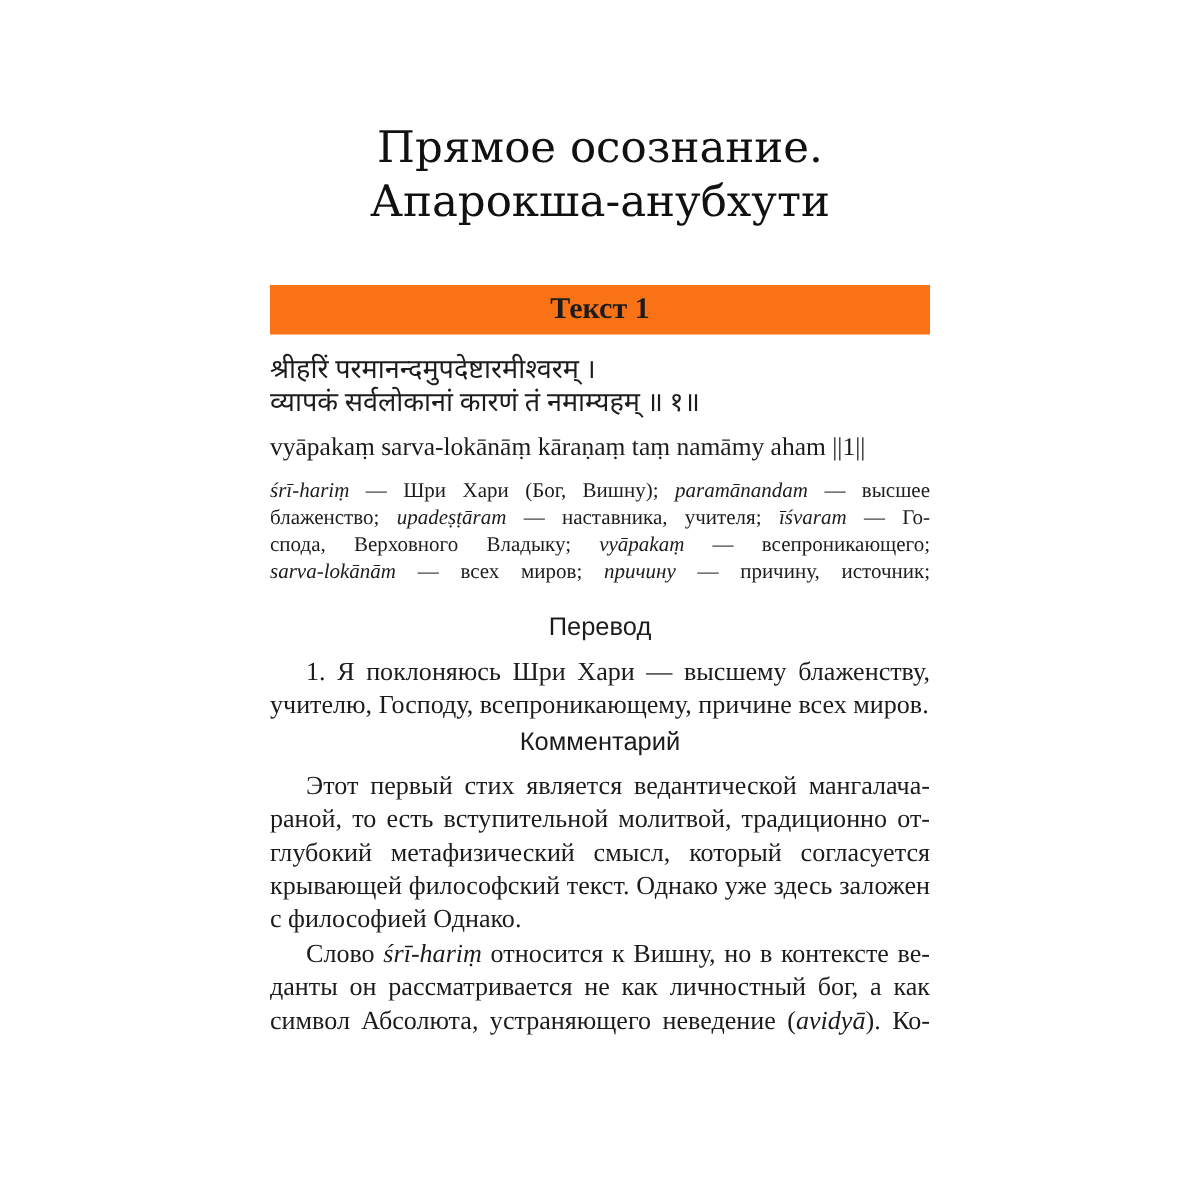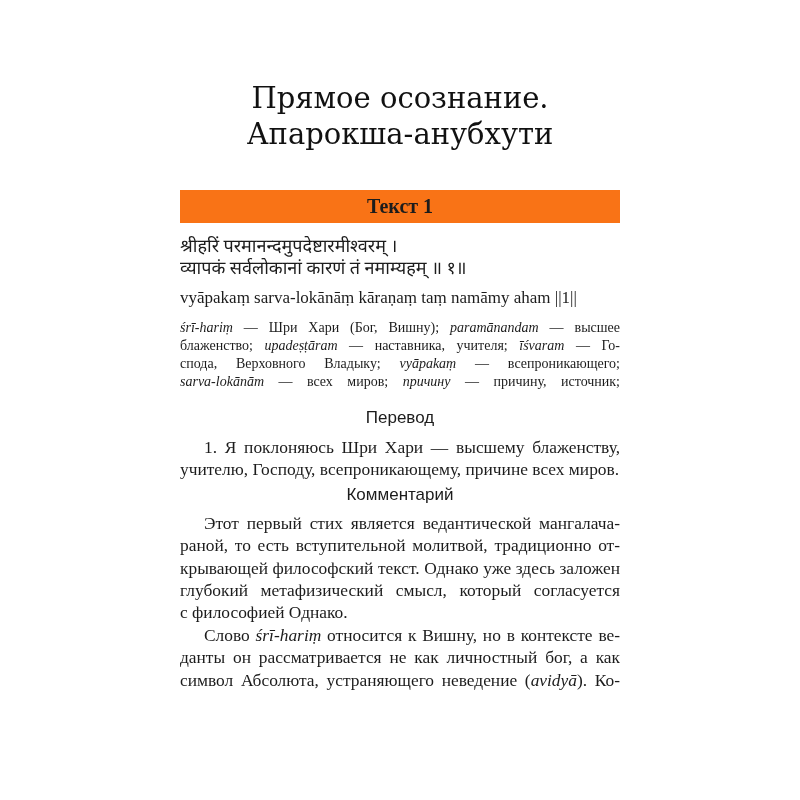--- a/index.html
+++ b/index.html
@@ -113,22 +113,22 @@
     <div class="body-para">
         <div class="tline just indent">1. Я поклоняюсь Шри Хари — высшему блаженству,</div>
         <div class="tline">учителю, Господу, всепроникающему, причине всех миров.</div>
       </div>
 
     <div class="section-header commentary-hdr">Комментарий</div>
 
     <div class="body-para commentary-first">
         <div class="tline just indent">Этот первый стих является ведантической мангалача-</div>
         <div class="tline just">раной, то есть вступительной молитвой, традиционно от-</div>
+        <div class="tline just">глубокий метафизический смысл, который согласуется</div>
         <div class="tline just">крывающей философский текст. Однако уже здесь заложен</div>
-        <div class="tline just">глубокий метафизический смысл, который согласуется</div>
         <div class="tline">с философией Однако.</div>
       </div>
 
     <div class="body-para p-flow">
         <div class="tline just indent"><span>Слово </span><i>śrī-hariṃ</i><span> относится к Вишну, но в контексте ве-</span></div>
         <div class="tline just">данты он рассматривается не как личностный бог, а как</div>
         <div class="tline just"><span>символ Абсолюта, устраняющего неведение (</span><i>avidyā</i><span>). Ко-</span></div>
       </div>
 
 

